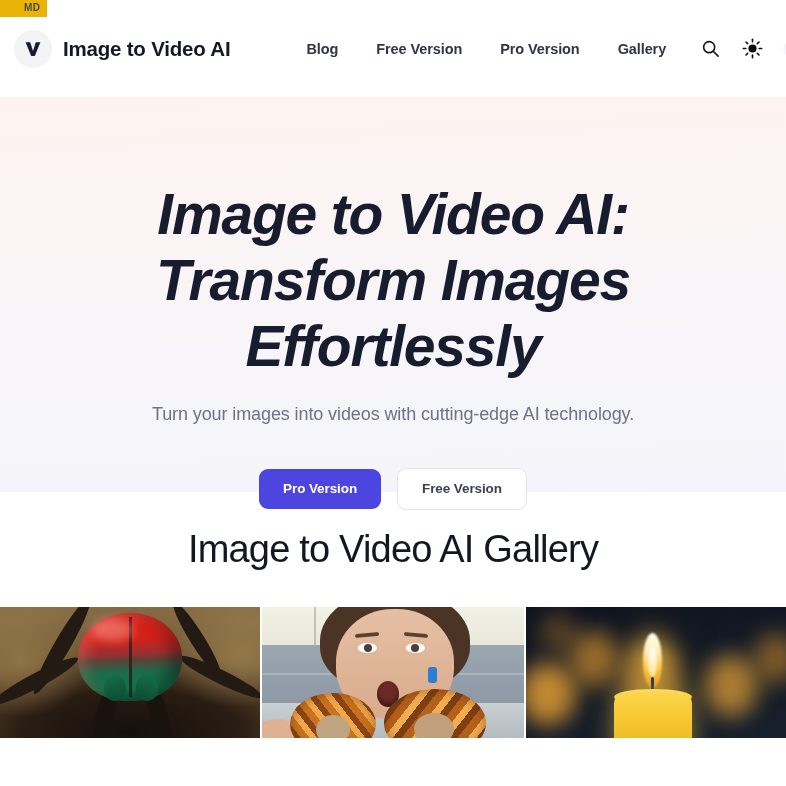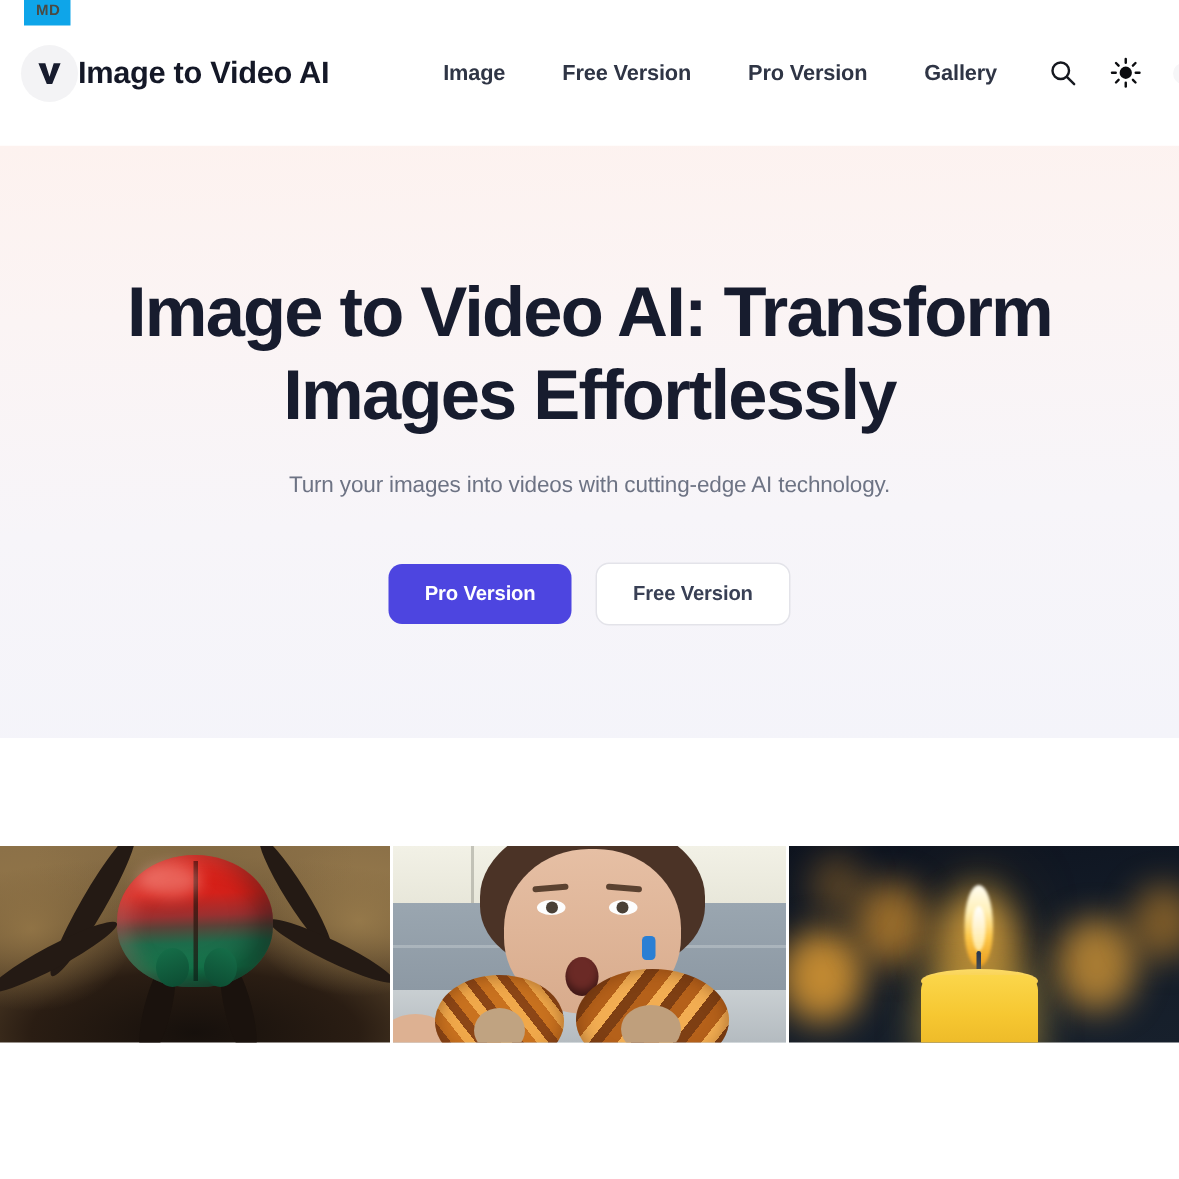--- a/index.html
+++ b/index.html
@@ -8,36 +8,36 @@
     width:786px; height:786px;
     overflow:hidden;
     background:#ffffff;
     font-family:"Liberation Sans", sans-serif;
     -webkit-font-smoothing:antialiased;
   }
   .page { position:relative; width:786px; height:786px; overflow:hidden; }
 
   
   .md-badge{
-    position:absolute; top:0; left:16px; z-index:50;
-    background:#0ea5e9; color:#4a4a44;
+    position:absolute; top:0; left:0; z-index:50;
+    background:#eab308; color:#4a4a44;
     font-size:10px; font-weight:600; letter-spacing:.3px;
-    padding:3px 7px 4px 8px;
+    padding:3px 7px 4px 24px;
     line-height:1;
     font-family:"Liberation Sans", sans-serif;
   }
 
   
   .header{
     position:relative; z-index:20;
     height:97px; background:#ffffff;
     display:flex; align-items:center;
     padding:0 18px 0 14px;
   }
-  .brand{ display:flex; align-items:center; cursor:pointer; }
+  .brand{ display:flex; align-items:center; gap:11px; cursor:pointer; }
   .logo-circle{
     width:38px; height:38px; border-radius:50%;
     background:#f3f3f5;
     display:flex; align-items:center; justify-content:center;
     flex:0 0 auto;
   }
   .logo-circle svg{ display:block; }
   .brand-name{
     font-size:20.5px; font-weight:700; color:#141827;
     letter-spacing:-.2px; white-space:nowrap;
@@ -72,27 +72,27 @@
 
   
   .hero{
     position:relative;
     height:395px;
     background:linear-gradient(178deg,#fdf2ef 0%,#fbf4f4 28%,#f7f5f9 62%,#f4f4fa 100%);
     display:flex; flex-direction:column; align-items:center;
     padding-top:84px;
   }
   .hero-title{
-    font-size:47px; line-height:1.16; font-weight:700;
+    font-size:57px; line-height:1.16; font-weight:700;
     color:#171c2e; text-align:center;
-    letter-spacing:-1.2px; max-width:730px;
+    letter-spacing:-1.2px; max-width:730px;font-style:italic;
   }
   .hero-sub{
     margin-top:25px;
-    font-size:15px; color:#6d7384; text-align:right;
+    font-size:18px; color:#6d7384; text-align:right;
     font-weight:400; letter-spacing:-.1px;
   }
   .hero-cta{ margin-top:43px; display:flex; align-items:center; gap:16px; }
   .btn{
     font-family:"Liberation Sans", sans-serif;
     font-size:13.5px; font-weight:700;
     border-radius:9px; cursor:pointer;
     padding:13px 24px; line-height:1;
     letter-spacing:-.1px; white-space:nowrap;
   }
@@ -255,21 +255,21 @@
     <div class="brand">
       <span class="logo-circle">
         <svg width="20" height="20" viewBox="0 0 20 20" aria-hidden="true">
           <path d="M2.6 3.2 h4.6 L10 12.1 l2.8-8.9 h4.6 L11.8 17 h-3.6 Z" fill="#171c2e"></path>
         </svg>
       </span>
       <span class="brand-name">Image to Video AI</span>
     </div>
 
     <nav class="nav">
-      <a class="nav-link">Image</a>
+      <a class="nav-link">Blog</a>
       <a class="nav-link">Free Version</a>
       <a class="nav-link">Pro Version</a>
       <a class="nav-link">Gallery</a>
     </nav>
 
     <div class="header-tools">
 
       <button class="icon-btn">
         <span>
           <svg width="19" height="19" viewBox="0 0 20 20" aria-hidden="true">
@@ -308,20 +308,21 @@
   <section class="hero">
     <h1 class="hero-title">Image to Video AI: Transform Images Effortlessly</h1>
     <p class="hero-sub">Turn your images into videos with cutting-edge AI technology.</p>
     <div class="hero-cta">
       <button class="btn btn-primary">Pro Version</button>
       <button class="btn btn-secondary">Free Version</button>
     </div>
   </section>
 
   <section class="gallery">
+    <h2 class="gallery-title">Image to Video AI Gallery</h2>
 
     <div class="gallery-grid">
 
       <div class="tile tile-spider">
         <div class="sp-ground"></div>
         <div class="sp-leg sp-l1"></div>
         <div class="sp-leg sp-l2"></div>
         <div class="sp-leg sp-l3"></div>
         <div class="sp-leg sp-l4"></div>
         <div class="sp-leg sp-l5"></div>

